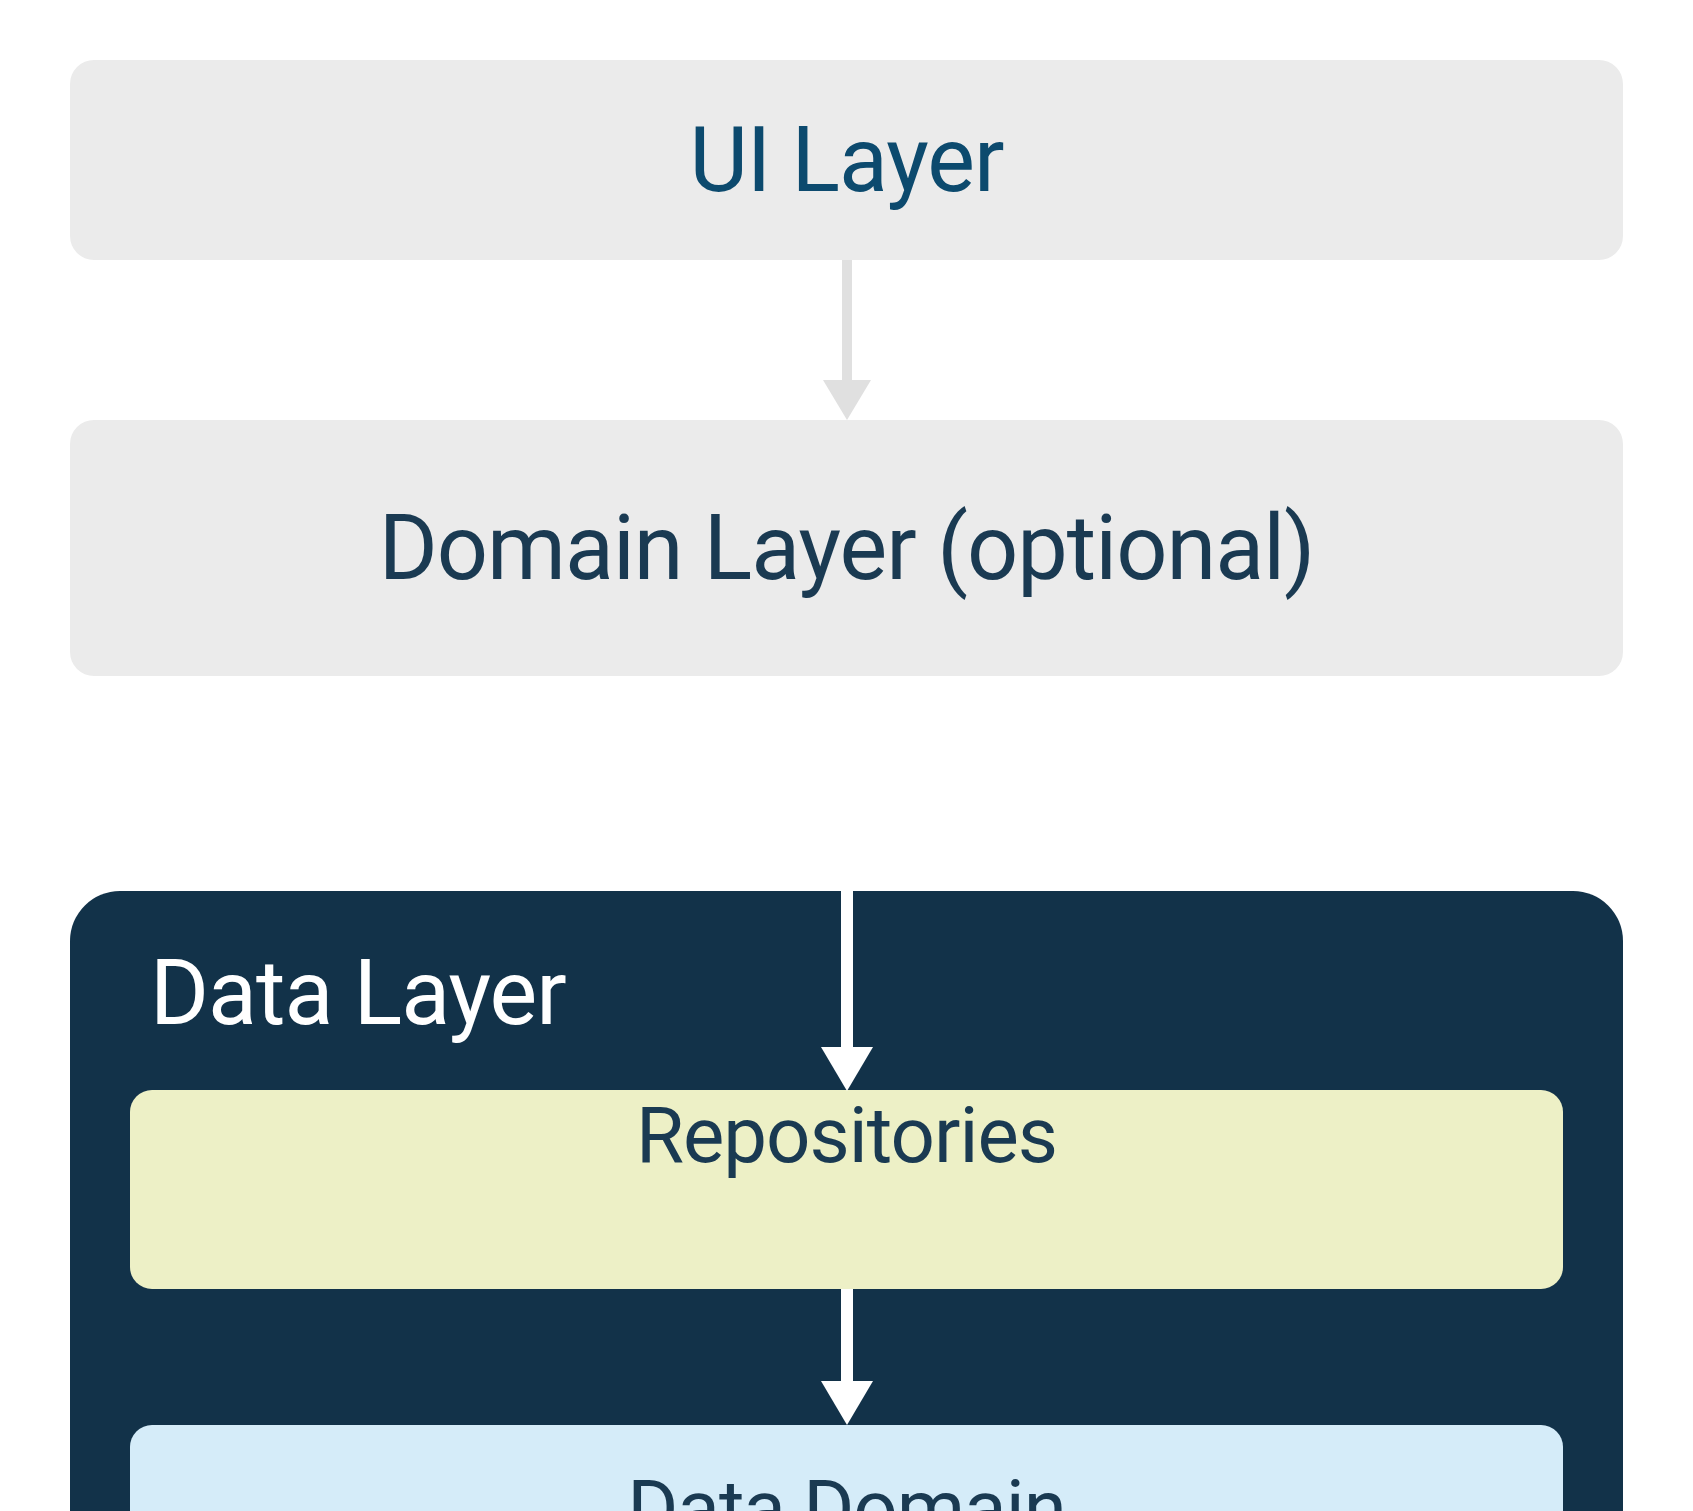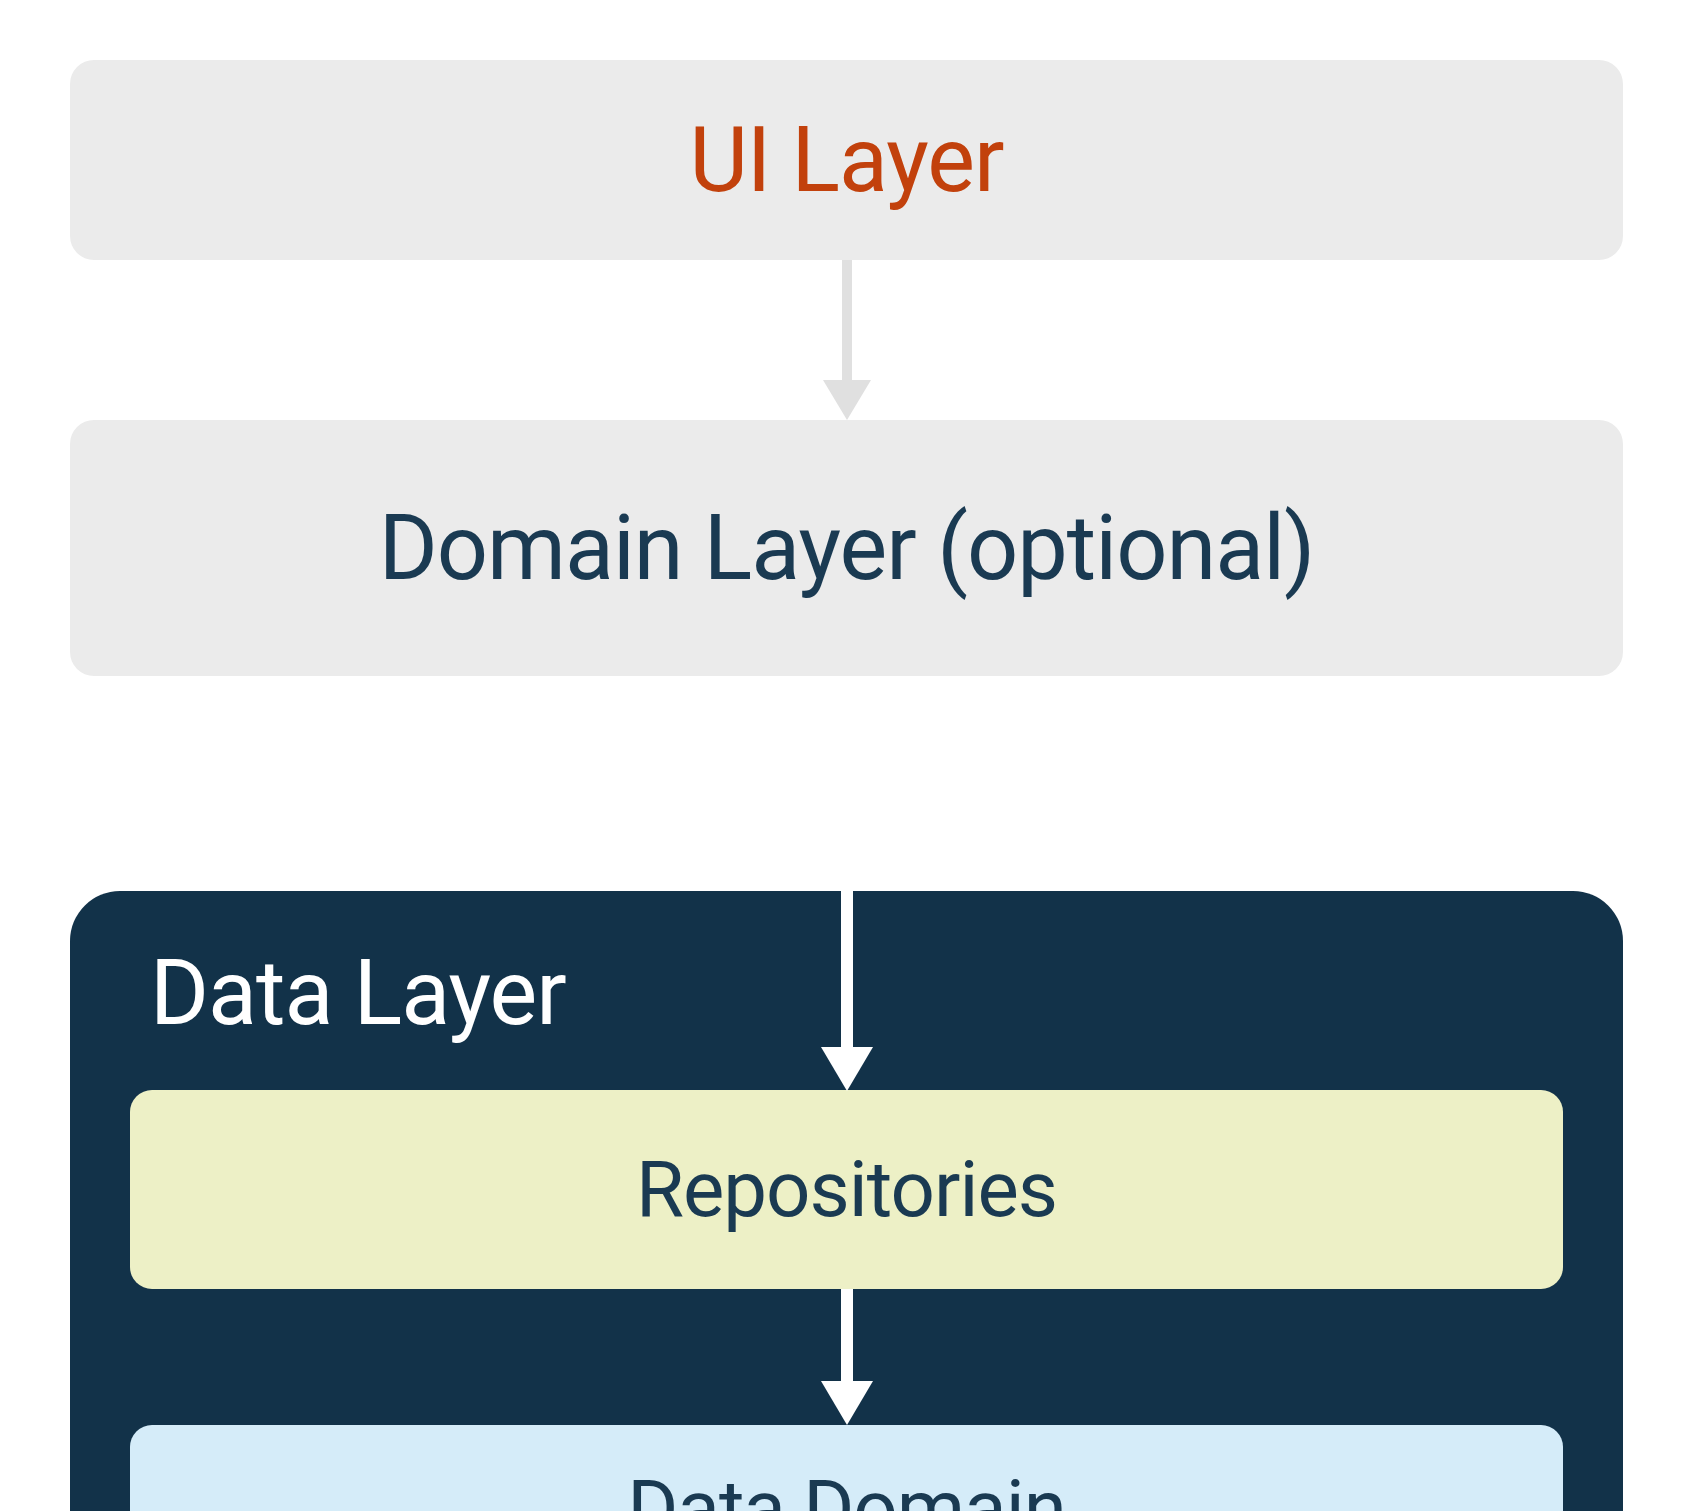--- a/index.html
+++ b/index.html
@@ -26,21 +26,21 @@
       border-radius: 24px;
       display: flex;
       align-items: center;
       justify-content: center;
       font-size: 90px;
       font-weight: 400;
       letter-spacing: -1px;
     }
     .ui-layer {
       background: #ebebeb;
-      color: #c2410c;
+      color: #0c4a6e;
       height: 200px;
       width: 100%;
     }
     .domain-layer {
       background: #ebebeb;
       color: #1a3a52;
       height: 256px;
       width: 100%;
     }
     .data-layer-container {
@@ -61,21 +61,20 @@
       margin-bottom: 44px;
       padding-left: 20px;
     }
     .repositories-box {
       background: #edf0c6;
       color: #1a3a52;
       border-radius: 22px;
       height: 204px;
       width: 100%;
       display: flex;
-      align-items: center;
       justify-content: center;
       font-size: 78px;
       font-weight: 400;
       letter-spacing: -1px;
     }
     .data-sources-box {
       background: #d5ecf9;
       color: #1a3a52;
       border-radius: 22px;
       height: 170px;

